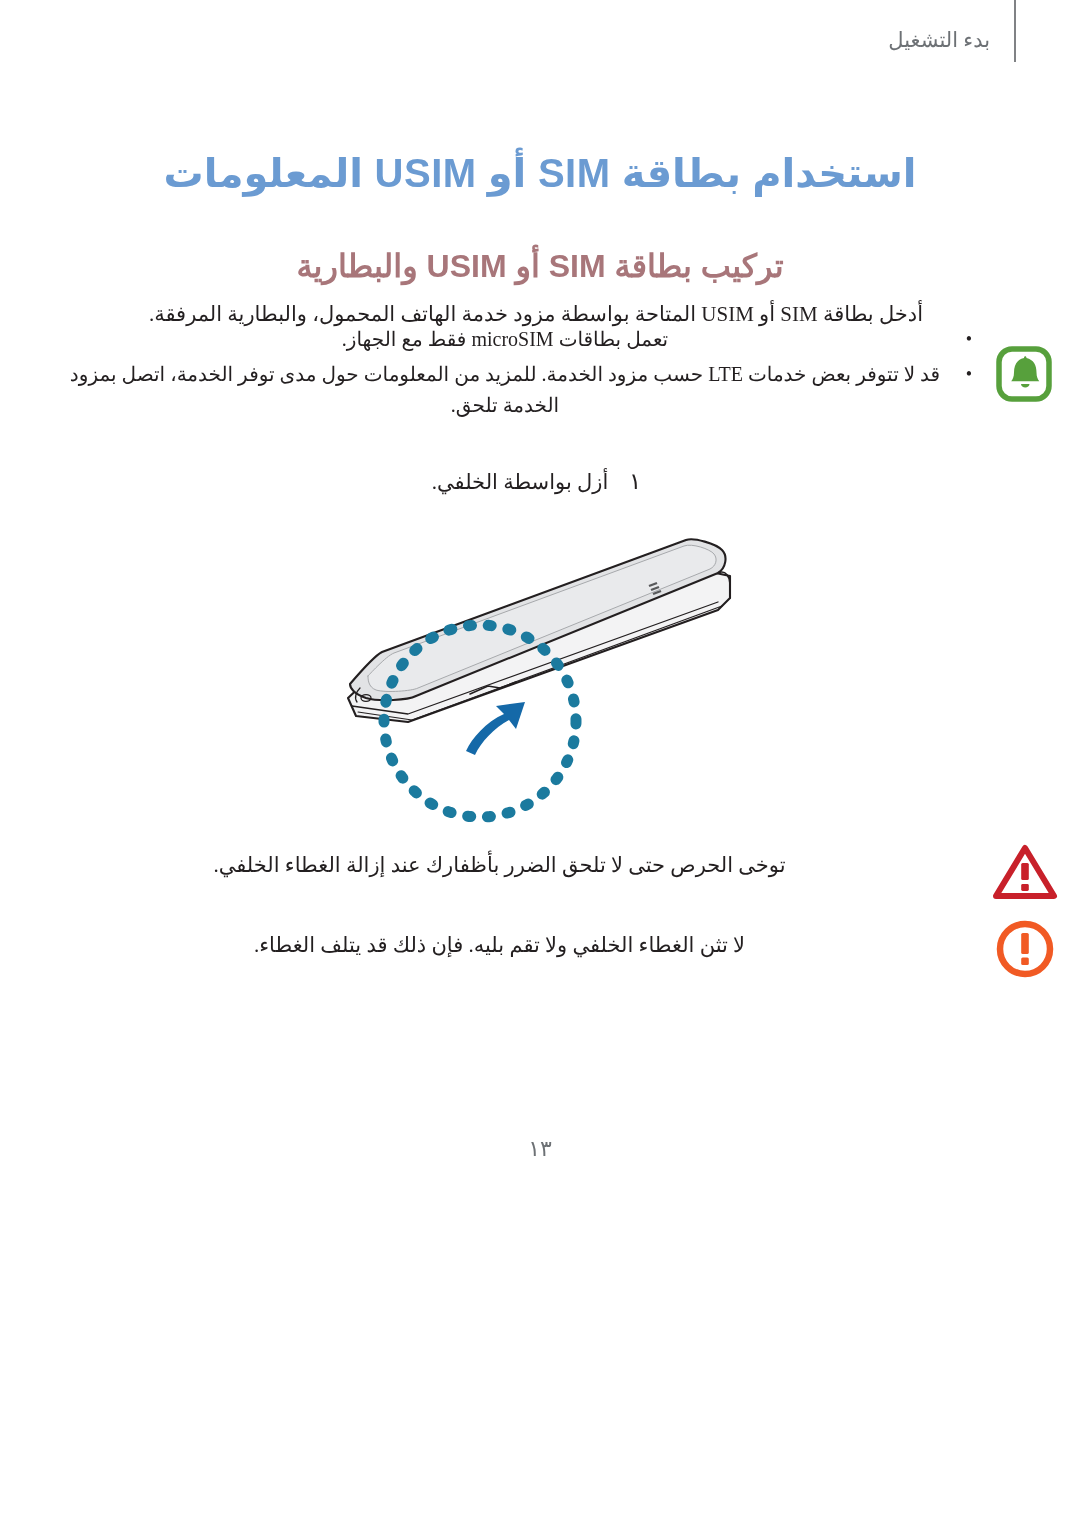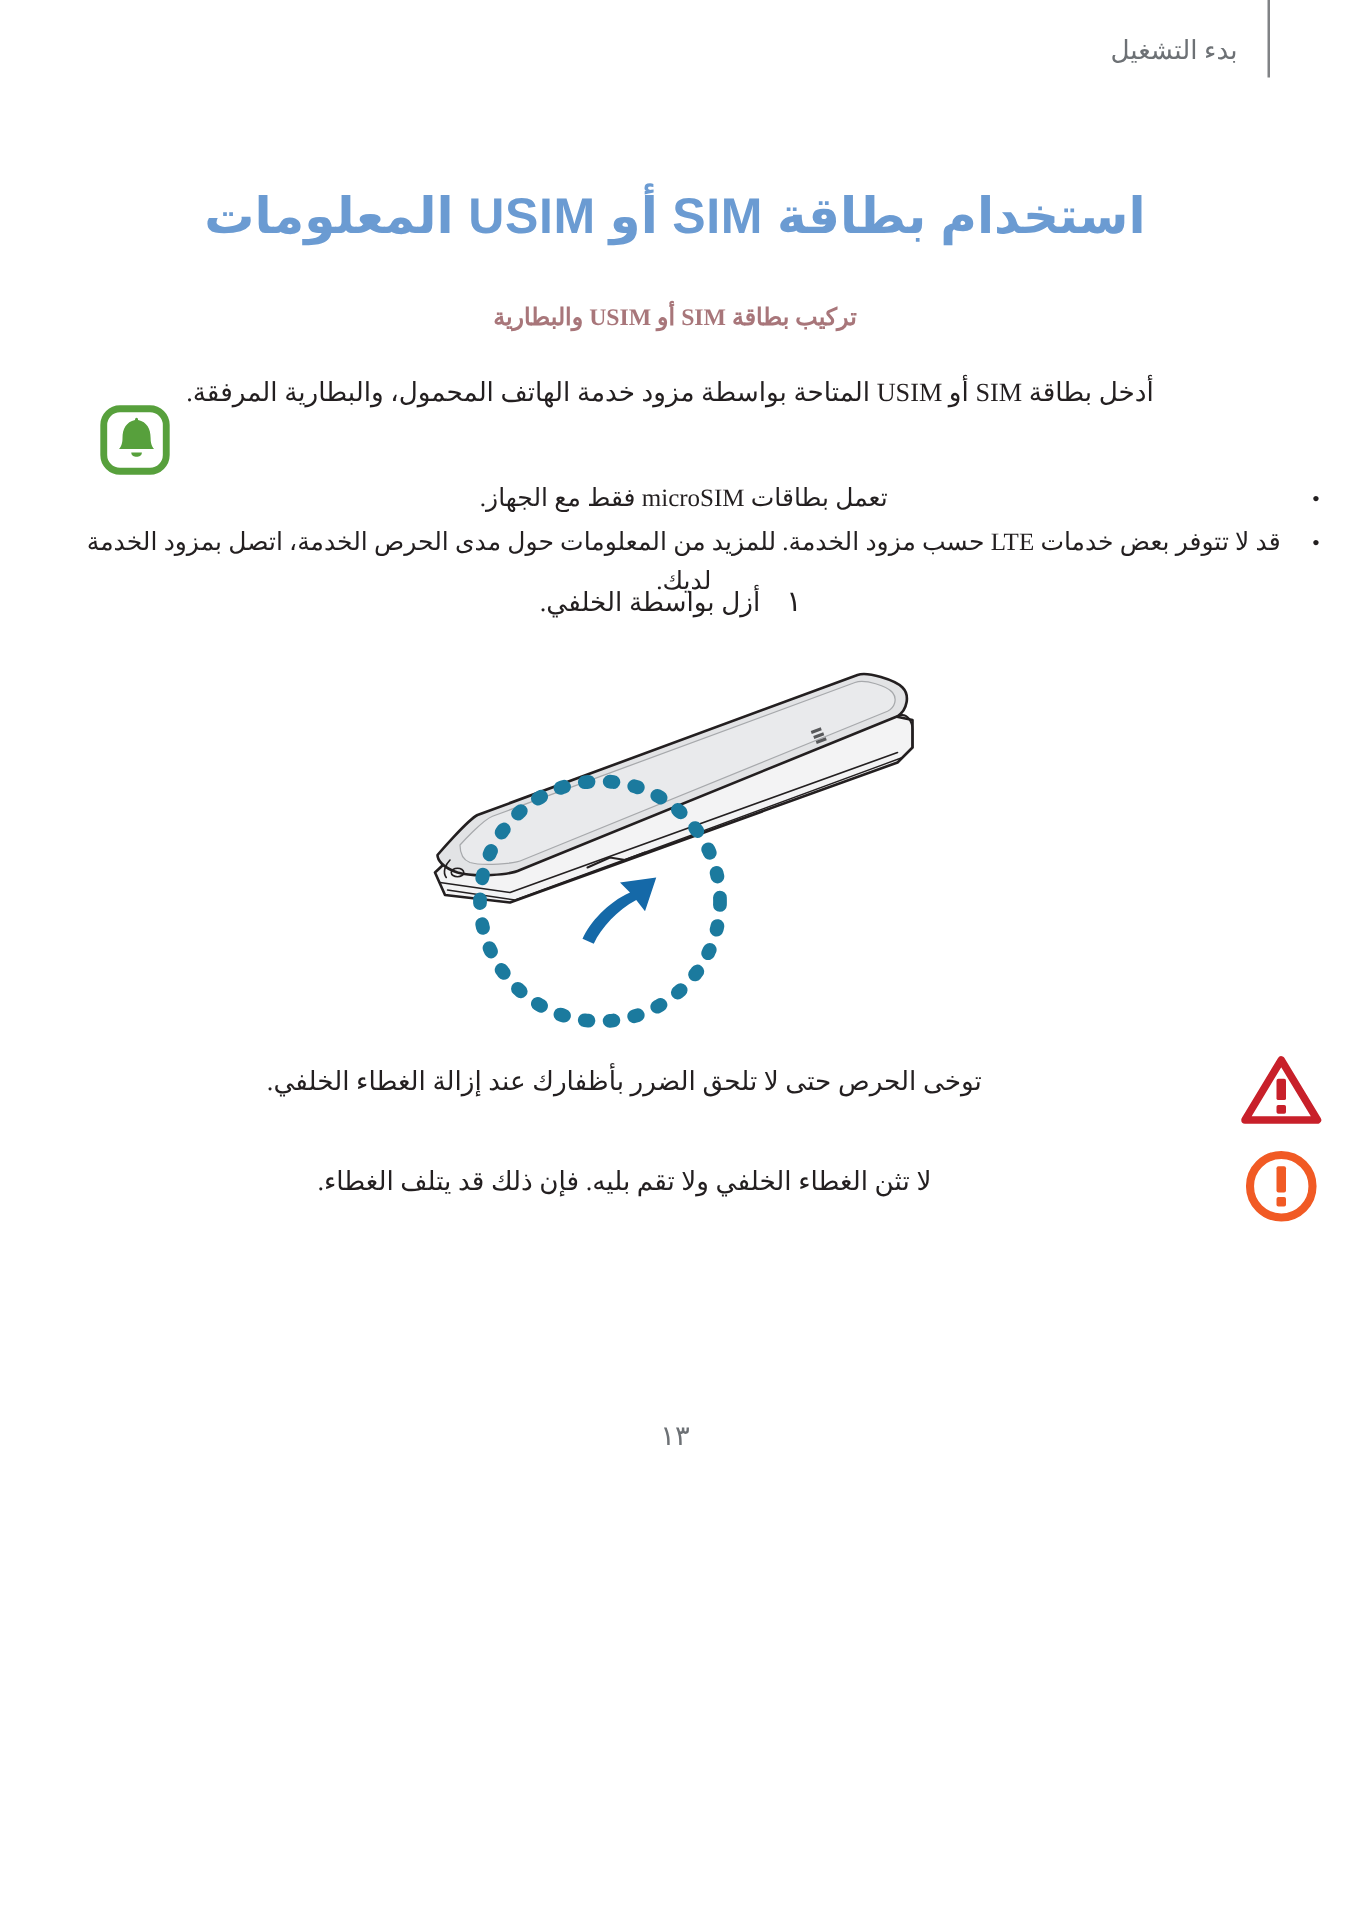--- a/index.html
+++ b/index.html
@@ -54,23 +54,23 @@
     line-height: 50px;
     color: #6b9bd2;
     letter-spacing: 0.5px;
   }
   .title-h2 {
     position: absolute;
     top: 222px;
     right: 72px;
     left: 72px;
     text-align: center;
-    font-family: Liberation Serif, serif;
+    font-family: Liberation Sans, sans-serif;
     font-weight: bold;
-    font-size: 19px;
+    font-size: 32px;
     line-height: 34px;
     color: #a8767a;
   }
 
   
   .body-para {
     position: absolute;
     top: 278px;
     right: 68px;
     left: 60px;
@@ -80,22 +80,22 @@
     color: #231f20;
   }
 
   
   .note-block {
     position: absolute;
     top: 322px;
     right: 20px;
     left: 60px;
     display: flex;
-    flex-direction: column;
-    align-items: flex-end;
+    flex-direction: row;
+    align-items: center;
   }
   .note-icon {
     flex: 0 0 auto;
     width: 60px;
     height: 60px;
     margin-left: 18px;
     margin-right: 6px;
     position: relative;
   }
   .note-icon svg { display: block; }
@@ -227,21 +227,21 @@
       <svg width="60" height="60" viewBox="0 0 60 60" aria-hidden="true">
         <rect x="5" y="5" width="50" height="50" rx="13" ry="13" fill="none" stroke="#57a03c" stroke-width="5.5"></rect>
         <path d="M30 14 C30 11.5 32.5 11.5 32.5 14 C39.5 15.6 42.5 21 42.5 28.5
                  C42.5 33 43.8 35.4 45.3 37.2 L17.2 37.2 C18.7 35.4 20 33 20 28.5
                  C20 21 23 15.6 30 14 Z" fill="#57a03c"></path>
         <path d="M27 40 L35.5 40 C35.5 44.6 27 44.6 27 40 Z" fill="#57a03c"></path>
       </svg>
     </div>
     <ul class="note-list">
       <li>تعمل بطاقات microSIM فقط مع الجهاز.</li>
-      <li class="wide">قد لا تتوفر بعض خدمات LTE حسب مزود الخدمة. للمزيد من المعلومات حول مدى الحرص الخدمة، اتصل بمزود الخدمة لديك.</li>
+      <li class="wide">قد لا تتوفر بعض خدمات LTE حسب مزود الخدمة. للمزيد من المعلومات حول مدى توفر الخدمة، اتصل بمزود الخدمة تلحق.</li>
     </ul>
   </div>
 
   <div class="step">
     <span class="step-num">١</span>
     <span class="step-text">أزل بواسطة الخلفي.</span>
   </div>
 
   <div class="illus">
     <svg width="440" height="320" viewBox="0 0 440 320" aria-hidden="true">

